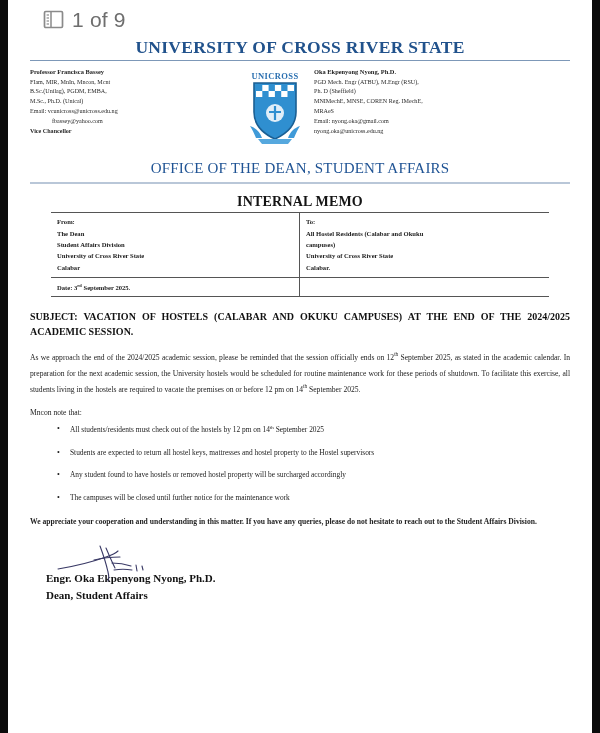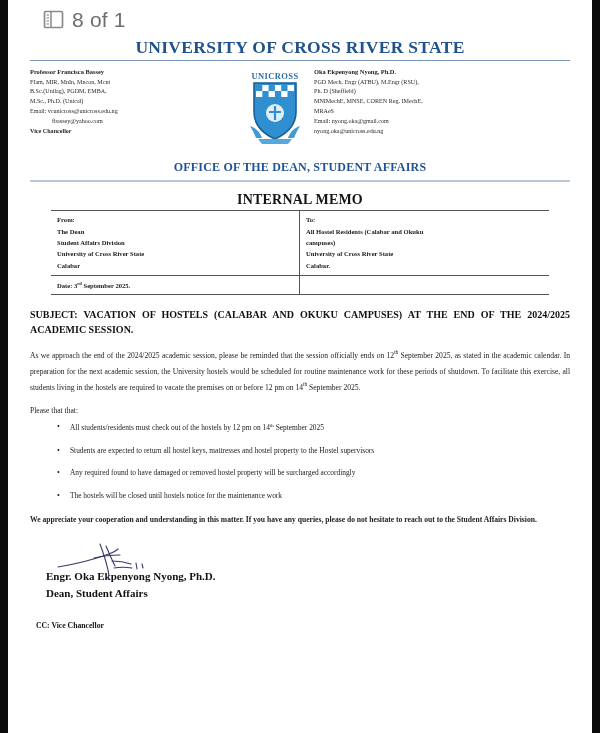--- a/index.html
+++ b/index.html
@@ -79,22 +79,22 @@
     display: flex;
     justify-content: center;
     padding-top: 1px;
   }
   .crest { display:block; }
 
   
   .office-title {
     text-align: center;
     color: #1f5394;
-    font-weight: bold;
-    font-size: 12px;
+    font-weight: normal;
+    font-size: 15px;
     letter-spacing: 0.2px;
     margin-top: 14px;
   }
   .office-rule {
     border: none;
     border-top: 2px solid #b9c7d8;
     margin: 5px 0 10px 0;
     height: 0;
   }
 
@@ -313,56 +313,55 @@
         </div>
         <div class="memo-date-blank"></div>
       </div>
     </div>
 
     <div class="subject">SUBJECT:  VACATION OF HOSTELS (CALABAR AND OKUKU CAMPUSES) AT THE END OF THE 2024/2025 ACADEMIC SESSION.</div>
 
     <div class="para"><span>As we approach the end of the 2024/2025 academic session, please be reminded that the session officially ends on 12</span><sup>th</sup><span> September 2025, as stated in the academic calendar. In preparation for the next academic session, the University hostels would be scheduled for routine maintenance work for these periods of shutdown. To facilitate this exercise, all students living in the hostels are required to vacate the premises on or before 12 pm on 14</span><sup>th</sup><span> September 2025.</span>
     </div>
 
-    <div class="note-lead">Please that that:</div>
+    <div class="note-lead">Mncon note that:</div>
 
     <ul class="bullets">
       <li><span>All students/residents must check out of the hostels by 12 pm on 14</span><sup>th</sup><span> September 2025</span></li>
       <li><span>Students are expected to return all hostel keys, mattresses and hostel property to the Hostel supervisors</span></li>
-      <li><span>Any required found to have damaged or removed hostel property will be surcharged accordingly</span></li>
-      <li><span>The hostels will be closed until hostels notice for the maintenance work</span></li>
+      <li><span>Any student found to have hostels or removed hostel property will be surcharged accordingly</span></li>
+      <li><span>The campuses will be closed until further notice for the maintenance work</span></li>
     </ul>
 
     <div class="para tight">We appreciate your cooperation and understanding in this matter. If you have any queries, please do not hesitate to reach out to the Student Affairs Division.</div>
 
     <div class="sig-area">
       <svg class="sig-svg" width="120" height="42" viewBox="0 0 120 42">
         <g fill="none" stroke="#3a3a66" stroke-width="1.1" stroke-linecap="round">
           <path d="M4 27 C22 24 38 20 52 15 C58 13 62 11 64 9"></path>
           <path d="M46 4 C49 12 52 21 54 30 C55 34 55 37 54 39"></path>
           <path d="M52 6 C55 13 58 20 61 26"></path>
           <path d="M40 18 C48 16 57 15 66 15"></path>
           <path d="M58 21 C64 21 71 22 77 24"></path>
           <path d="M60 28 C66 27 72 27 78 28"></path>
           <path d="M82 23 L83 29"></path>
           <path d="M88 24 L89 28"></path>
         </g>
       </svg>
       <div style="height:28px"></div>
       <div class="sig-name">Engr. Oka Ekpenyong Nyong, Ph.D.</div>
       <div class="sig-name">Dean, Student Affairs</div>
-      <div class="cc-line">CC: Vice Chancellor</div>
     </div>
 
   </div>
 </div>
 
 <div id="page-badge">
   <svg class="pageicon" width="23" height="23" viewBox="0 0 23 23">
     <rect x="2.5" y="3.5" width="18" height="16" rx="1.2" fill="none" stroke="#8a8a8a" stroke-width="1.7"></rect>
     <line x1="9" y1="3.5" x2="9" y2="19.5" stroke="#8a8a8a" stroke-width="1.5"></line>
     <line x1="4.6" y1="7" x2="7" y2="7" stroke="#8a8a8a" stroke-width="1.2"></line>
     <line x1="4.6" y1="10" x2="7" y2="10" stroke="#8a8a8a" stroke-width="1.2"></line>
     <line x1="4.6" y1="13" x2="7" y2="13" stroke="#8a8a8a" stroke-width="1.2"></line>
     <line x1="4.6" y1="16" x2="7" y2="16" stroke="#8a8a8a" stroke-width="1.2"></line>
   </svg>
-  <span class="badge-text">8 of 1</span>
+  <span class="badge-text">1 of 9</span>
 </div>
 
 </body></html>

